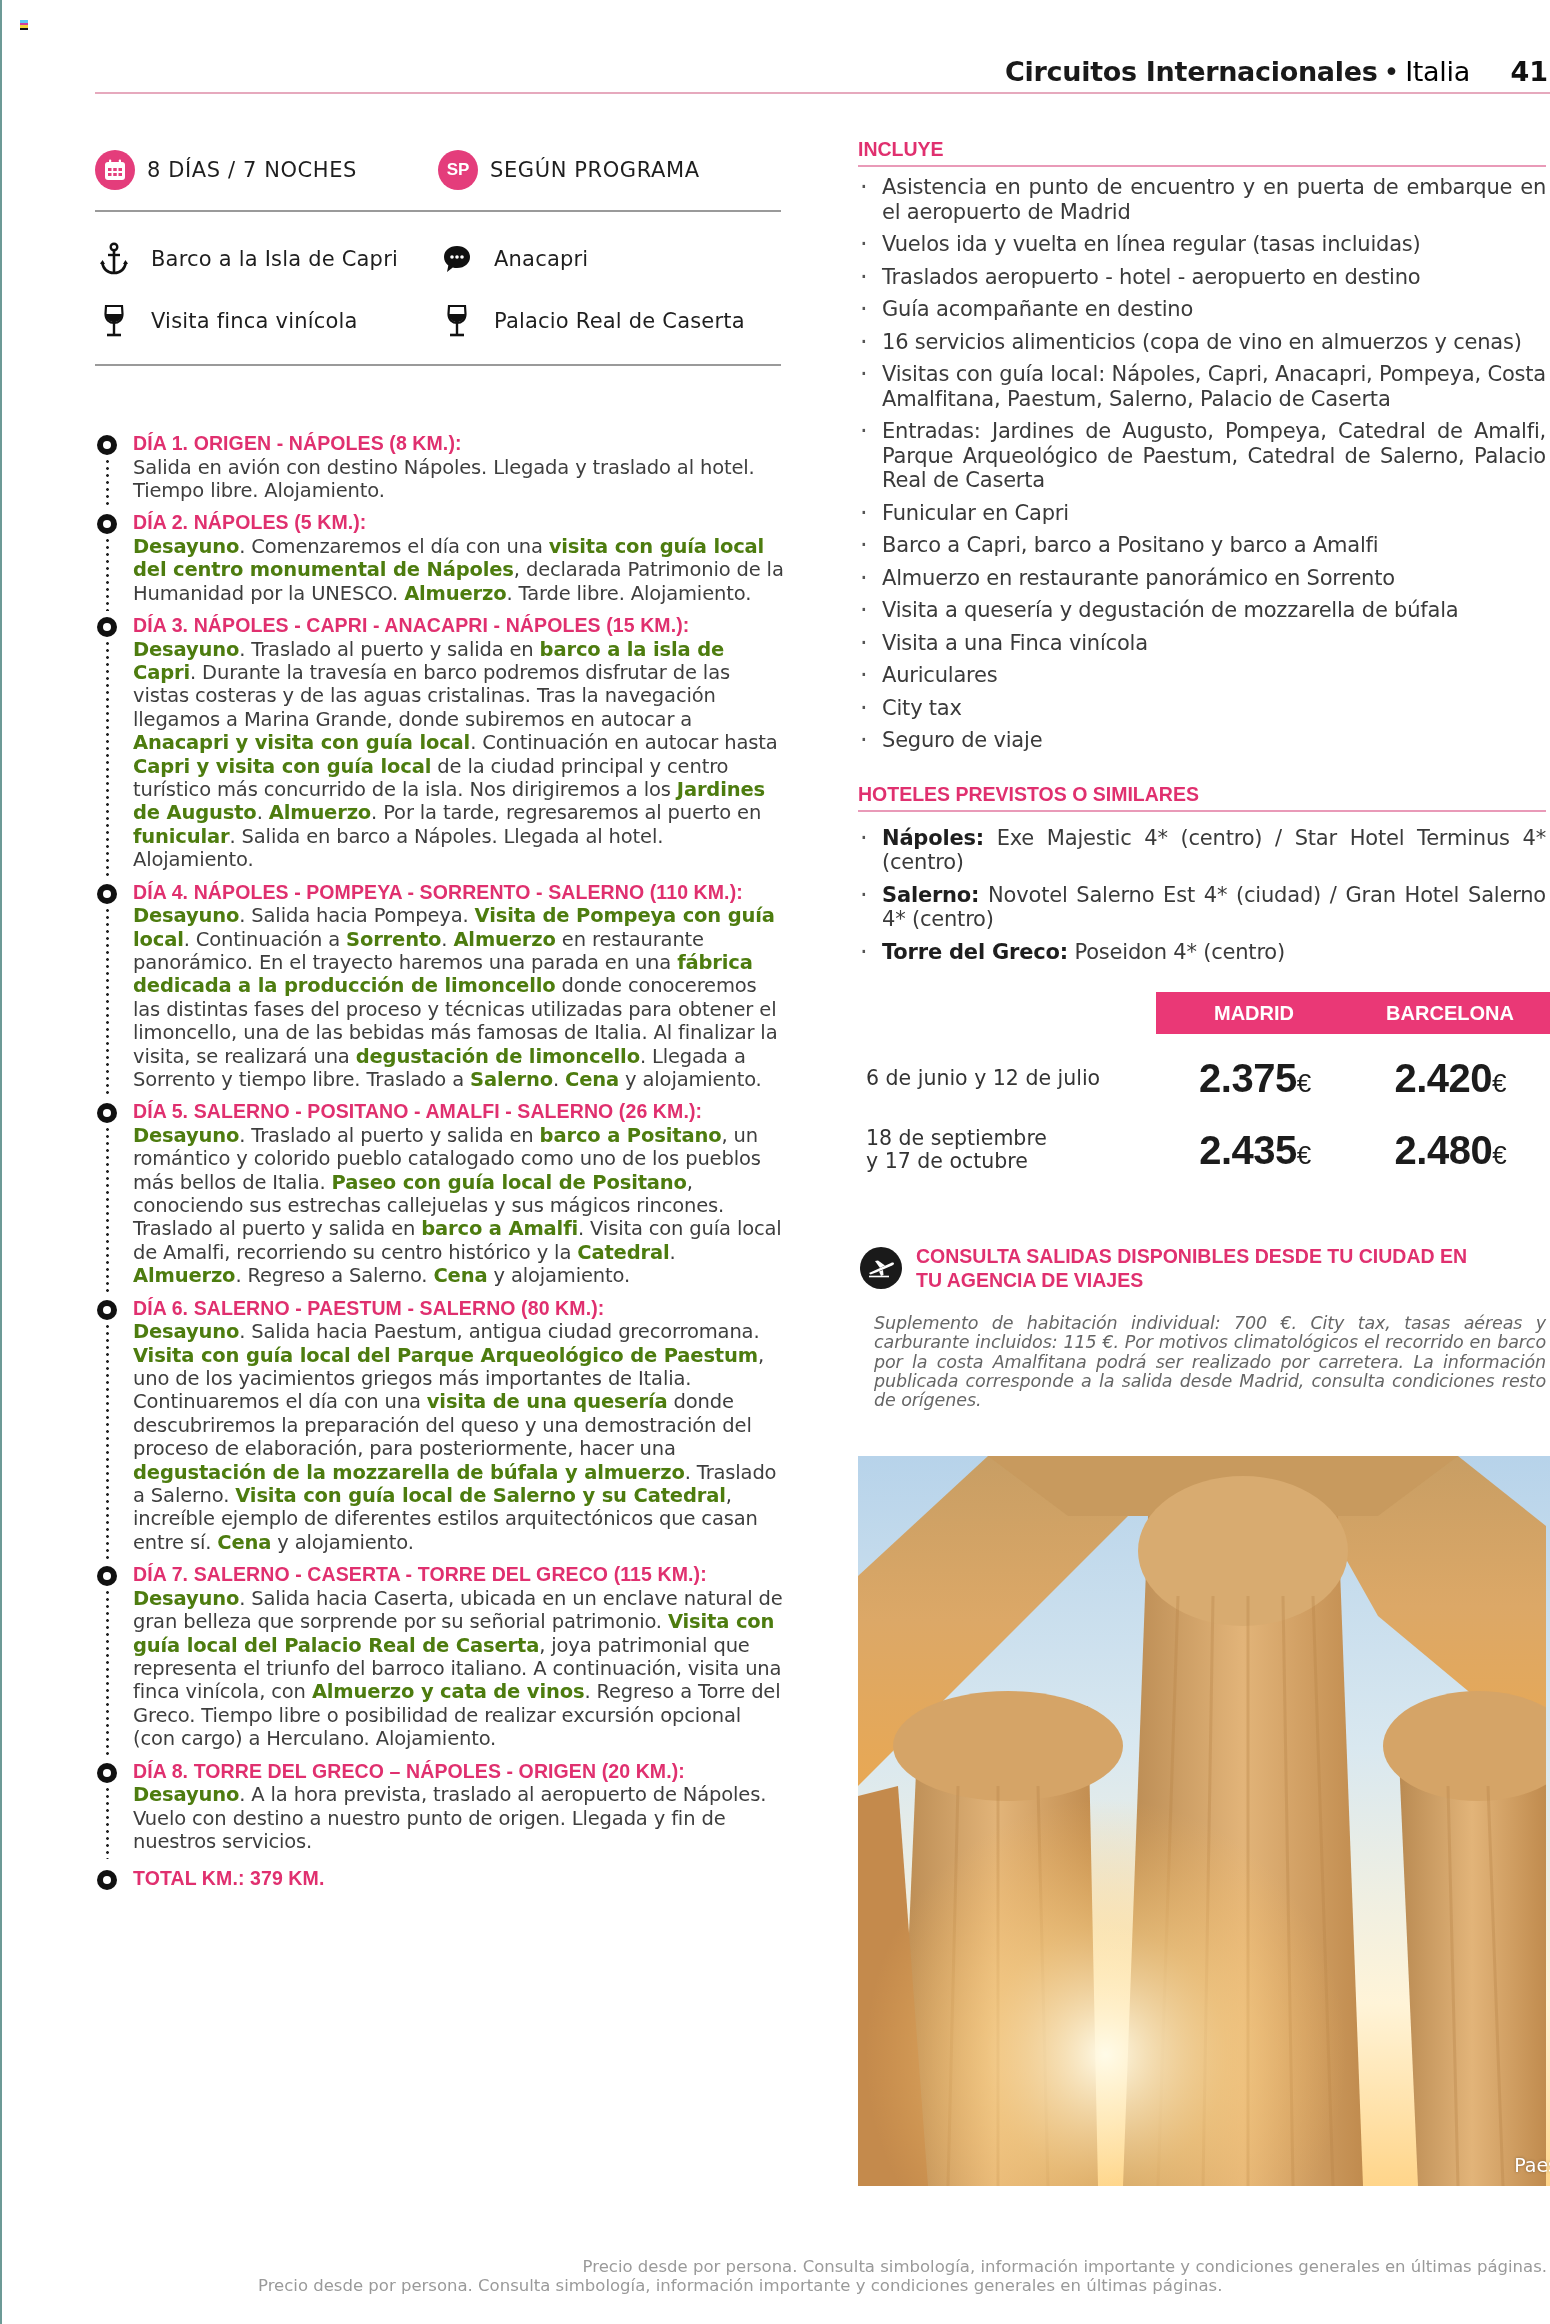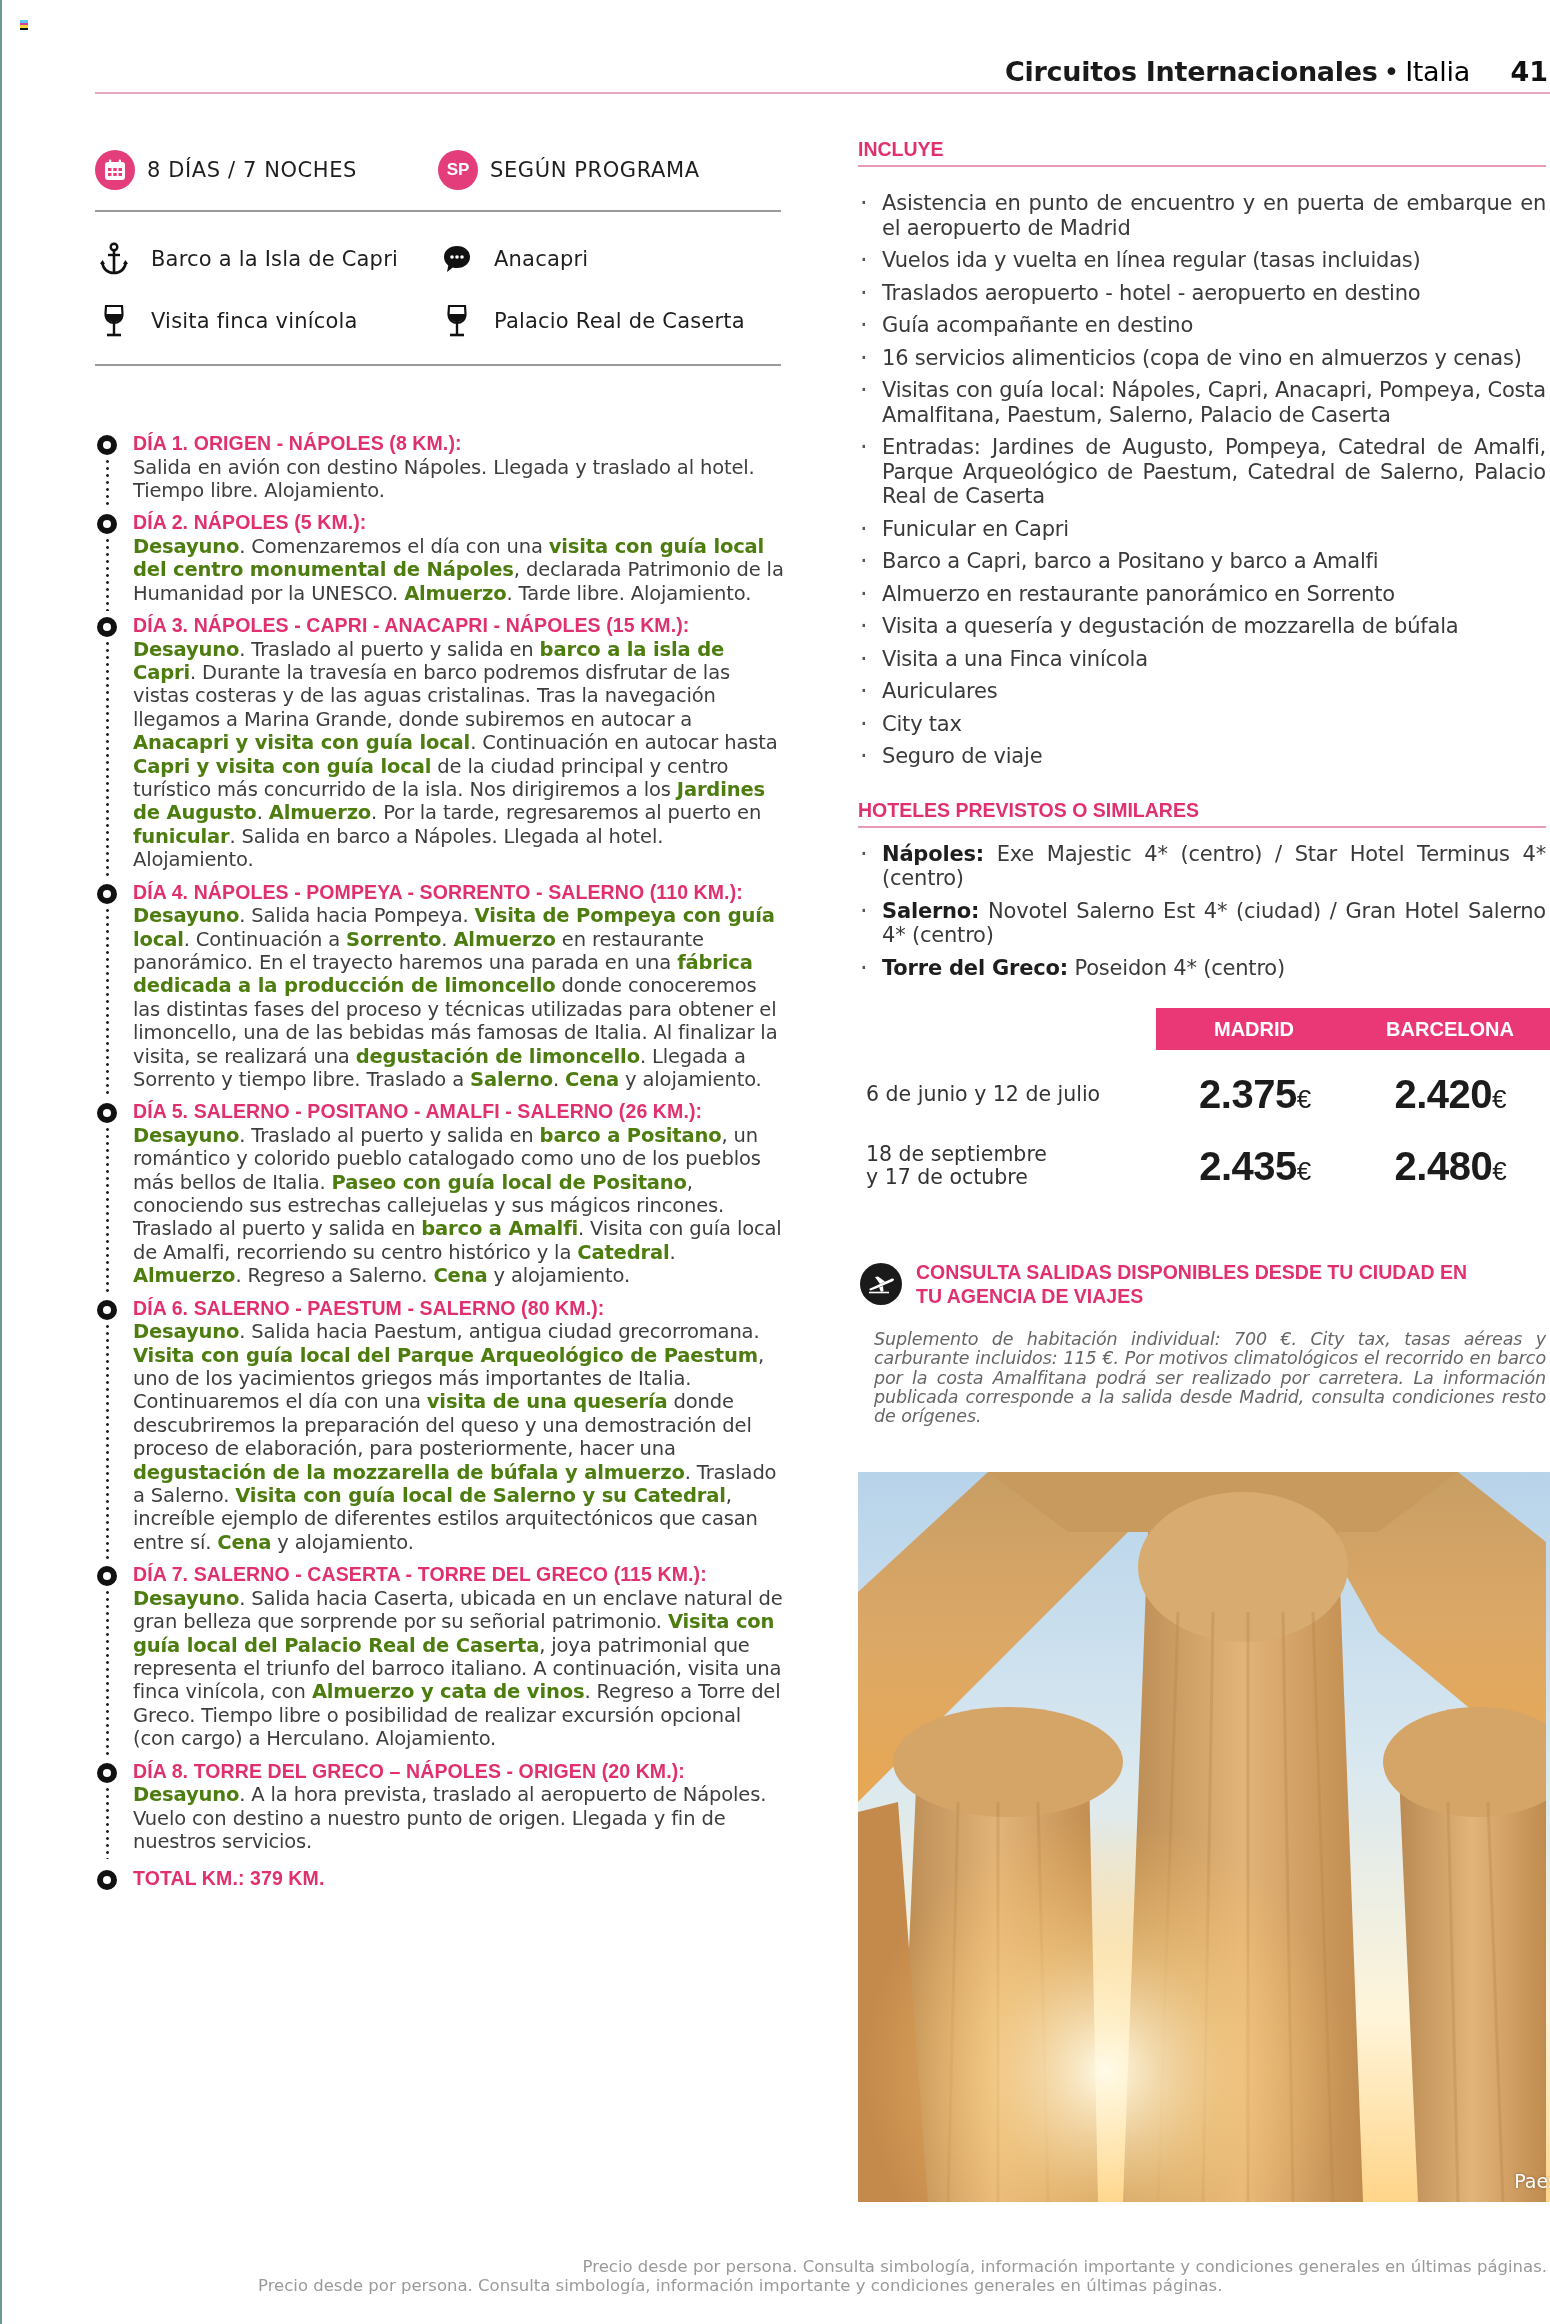--- a/index.html
+++ b/index.html
@@ -35,21 +35,21 @@
   .day .marker::after { content: ""; position: absolute; left: 6px; top: 6px; width: 8px; height: 8px; border-radius: 50%; background: #fff; }
   .day .dots { position: absolute; left: 11px; top: 26px; bottom: -6px; width: 3px; background-image: radial-gradient(circle, #222 1.3px, transparent 1.5px); background-size: 3px 7px; background-repeat: repeat-y; }
   .day h3 { color: #e0306f; font-size: 19.5px; font-weight: bold; line-height: 23.5px; font-family: "Liberation Sans", sans-serif; letter-spacing: 0.1px; }
   .day p { font-size: 19.5px; line-height: 23.4px; color: #3e3e3e; letter-spacing: -0.15px; }
   .day p b { color: #4d7c0f; text-align: right; }
   .total h3 { color: #e0306f; }
 
   
   .right { position: absolute; left: 858px; top: 138px; width: 688px; }
   .sec-title { color: #e0306f; font-size: 19.5px; font-weight: bold; font-family: "Liberation Sans", sans-serif; padding-bottom: 4px; border-bottom: 2px solid #e99ab8; }
-  .blist { list-style: none; margin-top: 24px; }
+  .blist { list-style: none; margin-top: 8px; }
   .blist li { position: relative; padding-left: 24px; font-size: 21px; line-height: 24.5px; color: #3a3a3a; margin-bottom: 8px; text-align: justify; letter-spacing: -0.2px; }
   .blist li::before { content: "·"; position: absolute; left: 2px; top: 0; font-size: 24px; color: #555; }
   .blist li b { color: #1e1e1e; }
 
   .price-table { position: relative; margin-top: 28px; height: 190px; }
   .ph { position: absolute; left: 298px; top: 0; width: 452px; height: 42px; background: #ea3876; display: flex; align-items: center; }
   .ph span { color: #fff; font-weight: bold; font-size: 20px; font-family: "Liberation Sans", sans-serif; text-align: center; }
   .ph .c1 { width: 196px; }
   .ph .c2 { width: 196px; }
   .prow { position: absolute; left: 0; width: 690px; display: flex; align-items: center; }

